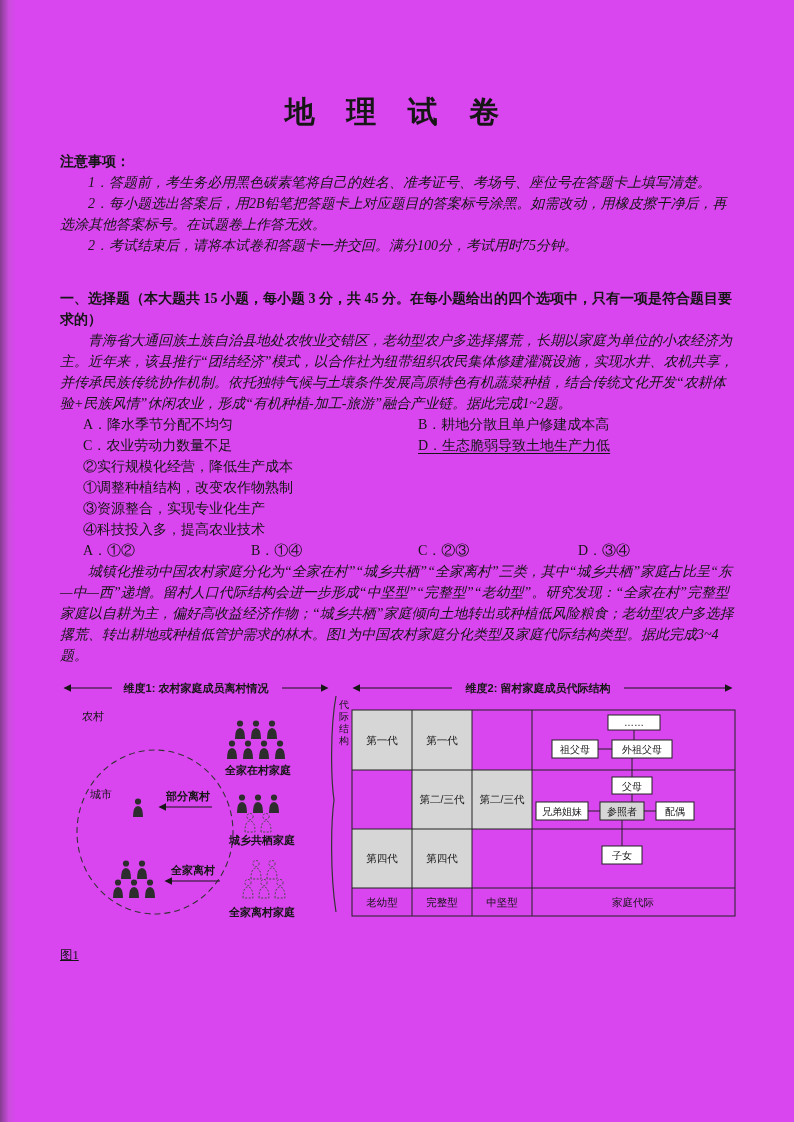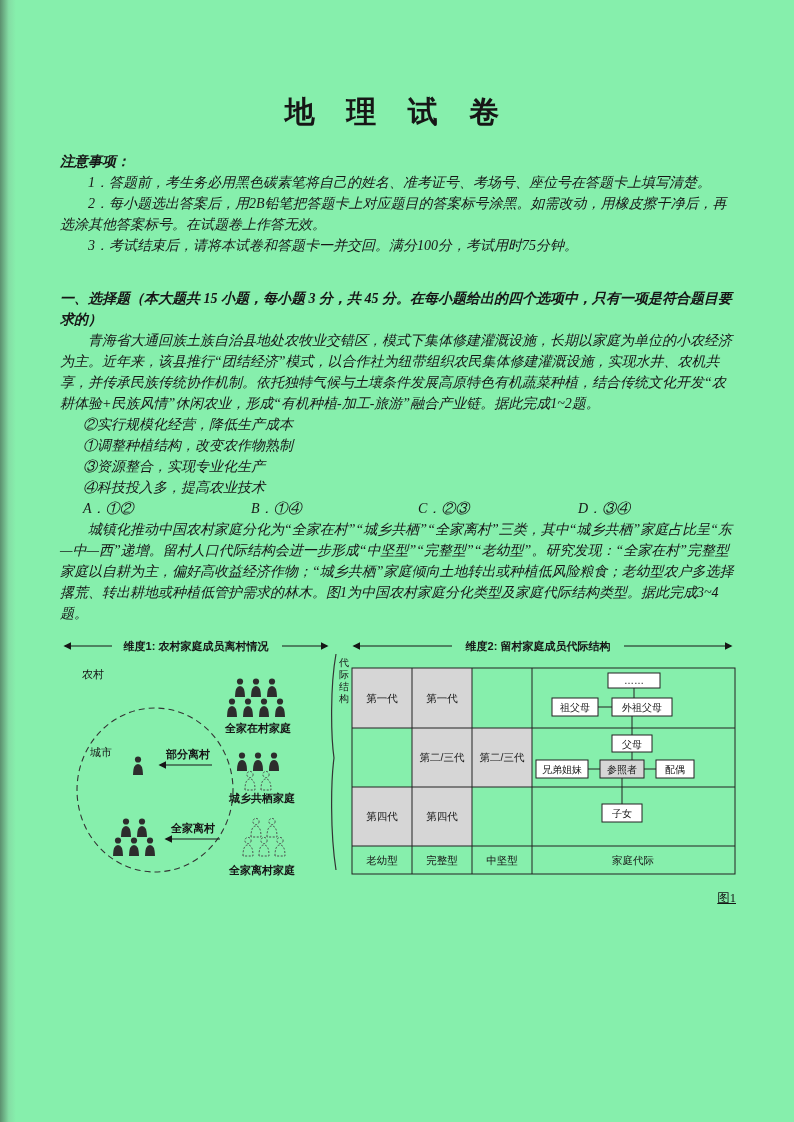--- a/index.html
+++ b/index.html
@@ -1,62 +1,68 @@
 <!DOCTYPE html>
 <html><head>
 <meta charset="utf-8">
 <style>
   html,body{margin:0;padding:0;background:#9a9a9a;}
-  .page{position:relative;width:794px;height:1122px;margin:0 auto;background:#86efac;overflow:hidden;
+  .page{position:relative;width:794px;height:1122px;margin:0 auto;background:#d946ef;overflow:hidden;
         font-family:"Liberation Serif","DejaVu Serif",serif;color:#161616;}
   .scan-edge{position:absolute;left:0;top:0;bottom:0;width:16px;pointer-events:none;
         background:linear-gradient(90deg,rgba(50,50,50,.5),rgba(120,120,120,.15) 55%,rgba(255,255,255,0));}
   .content{position:absolute;left:60px;right:58px;top:0;}
   .title{margin:92px 0 0 0;text-align:center;font-size:30px;font-weight:700;letter-spacing:12px;}
   .notice{margin-top:18px;}
-  .line{font-size:14px;line-height:1.5;font-style:italic;}
+  .line{font-size:14px;line-height:1.5;}
   p.line{margin:0;}
   .bold{font-weight:700;}
   .notice-item{text-indent:2em;font-style:italic;}
   .sec-heading{margin-top:32px;font-weight:700;}
   .passage{text-indent:2em;font-style:italic;}
   .opts2{display:grid;grid-template-columns:335px 1fr;padding-left:23px;}
   .subitem{padding-left:23px;}
   .opts4{display:grid;grid-template-columns:168px 167px 160px 1fr;padding-left:23px;}
   .u{text-decoration:underline;text-underline-offset:3px;}
   .figure{margin-top:8px;text-decoration:underline;}
-  .fig-caption{text-align:right;font-size:12.5px;margin-top:2px;}
+  .fig-caption{text-align:left;font-size:12.5px;margin-top:17px;}
   .footer{position:absolute;left:0;right:0;bottom:30px;text-align:center;font-size:11.5px;color:#2a2a2a;}
   svg text{font-family:"Liberation Sans","DejaVu Sans",sans-serif;fill:#161616;}
   .ft{font-size:11px;}
   .ftb{font-size:11px;font-weight:700;}
   .fsm{font-size:10px;}
   .fcell{font-size:10.5px;}
 </style>
 </head>
 <body>
 
 <div class="page">
   <div class="scan-edge"></div>
   <div class="content">
 
     <h1 class="title">地 理 试 卷</h1>
 
     <div class="notice">
       <div class="line bold">注意事项：</div>
       <p class="line notice-item">1．答题前，考生务必用黑色碳素笔将自己的姓名、准考证号、考场号、座位号在答题卡上填写清楚。</p>
       <p class="line notice-item">2．每小题选出答案后，用2B铅笔把答题卡上对应题目的答案标号涂黑。如需改动，用橡皮擦干净后，再选涂其他答案标号。在试题卷上作答无效。</p>
-      <p class="line notice-item">3．考试结束后，请将本试卷和答题卡一并交回。满分100分，考试用时75分钟。</p>
+      <p class="line notice-item">2．考试结束后，请将本试卷和答题卡一并交回。满分100分，考试用时75分钟。</p>
     </div>
 
     <div class="line sec-heading">一、选择题（本大题共 15 小题，每小题 3 分，共 45 分。在每小题给出的四个选项中，只有一项是符合题目要求的）</div>
 
-    <p class="line passage">青海省大通回族土族自治县地处农牧业交错区，模式下集体修建灌溉设施，长期以家庭为单位的小农经济为主。近年来，该县推行“团结经济”模式，以合作社为纽带组织农民集体修建灌溉设施，实现水井、农机共享，并传承民族传统协作机制。依托独特气候与土壤条件发展高原特色有机蔬菜种植，结合传统文化开发“农耕体验+民族风情”休闲农业，形成“有机种植-加工-旅游”融合产业链。据此完成1~2题。</p>
+    <p class="line passage">青海省大通回族土族自治县地处农牧业交错区，老幼型农户多选择撂荒，长期以家庭为单位的小农经济为主。近年来，该县推行“团结经济”模式，以合作社为纽带组织农民集体修建灌溉设施，实现水井、农机共享，并传承民族传统协作机制。依托独特气候与土壤条件发展高原特色有机蔬菜种植，结合传统文化开发“农耕体验+民族风情”休闲农业，形成“有机种植-加工-旅游”融合产业链。据此完成1~2题。</p>
 
     <div>
+      <div class="opts2">
+        <span class="line">A．降水季节分配不均匀</span>
+        <span class="line">B．耕地分散且单户修建成本高</span>
+        <span class="line">C．农业劳动力数量不足</span>
+        <span class="line u">D．生态脆弱导致土地生产力低</span>
+      </div>
     </div>
 
     <div>
       <div class="line subitem">②实行规模化经营，降低生产成本</div>
       <div class="line subitem">①调整种植结构，改变农作物熟制</div>
       <div class="line subitem">③资源整合，实现专业化生产</div>
       <div class="line subitem">④科技投入多，提高农业技术</div>
       <div class="opts4">
         <span class="line">A．①②</span>
         <span class="line">B．①④</span>

